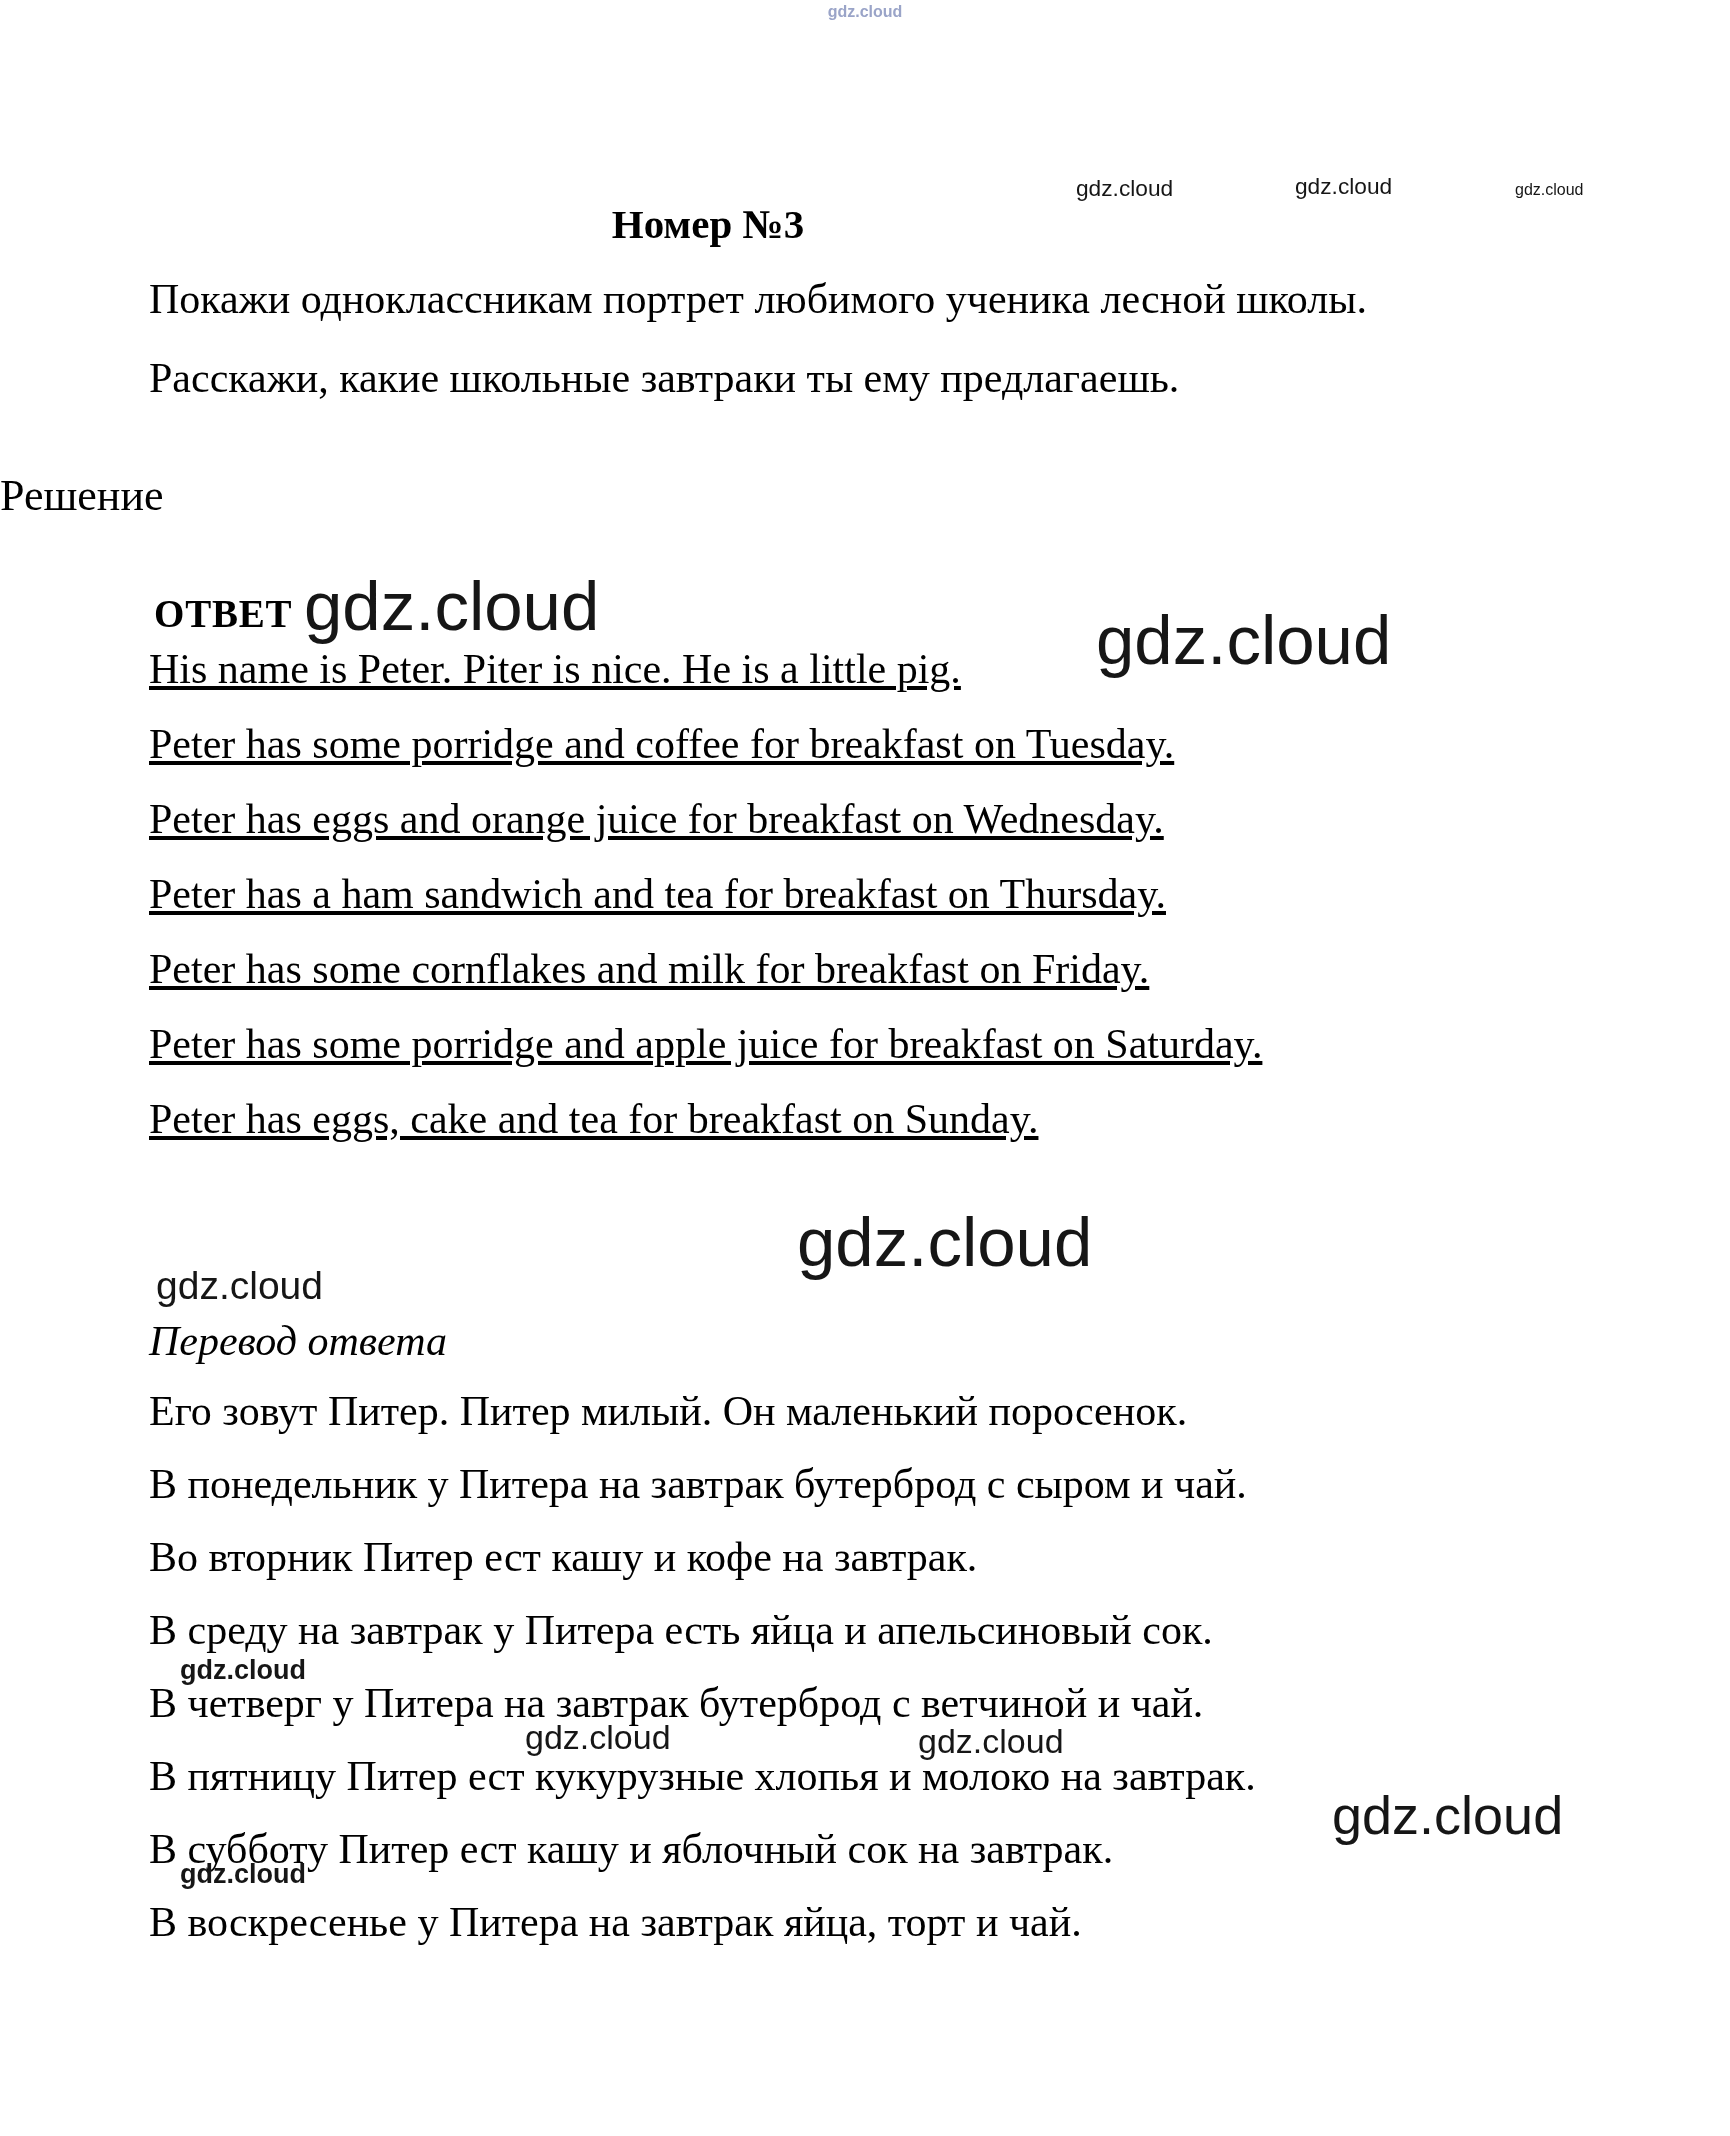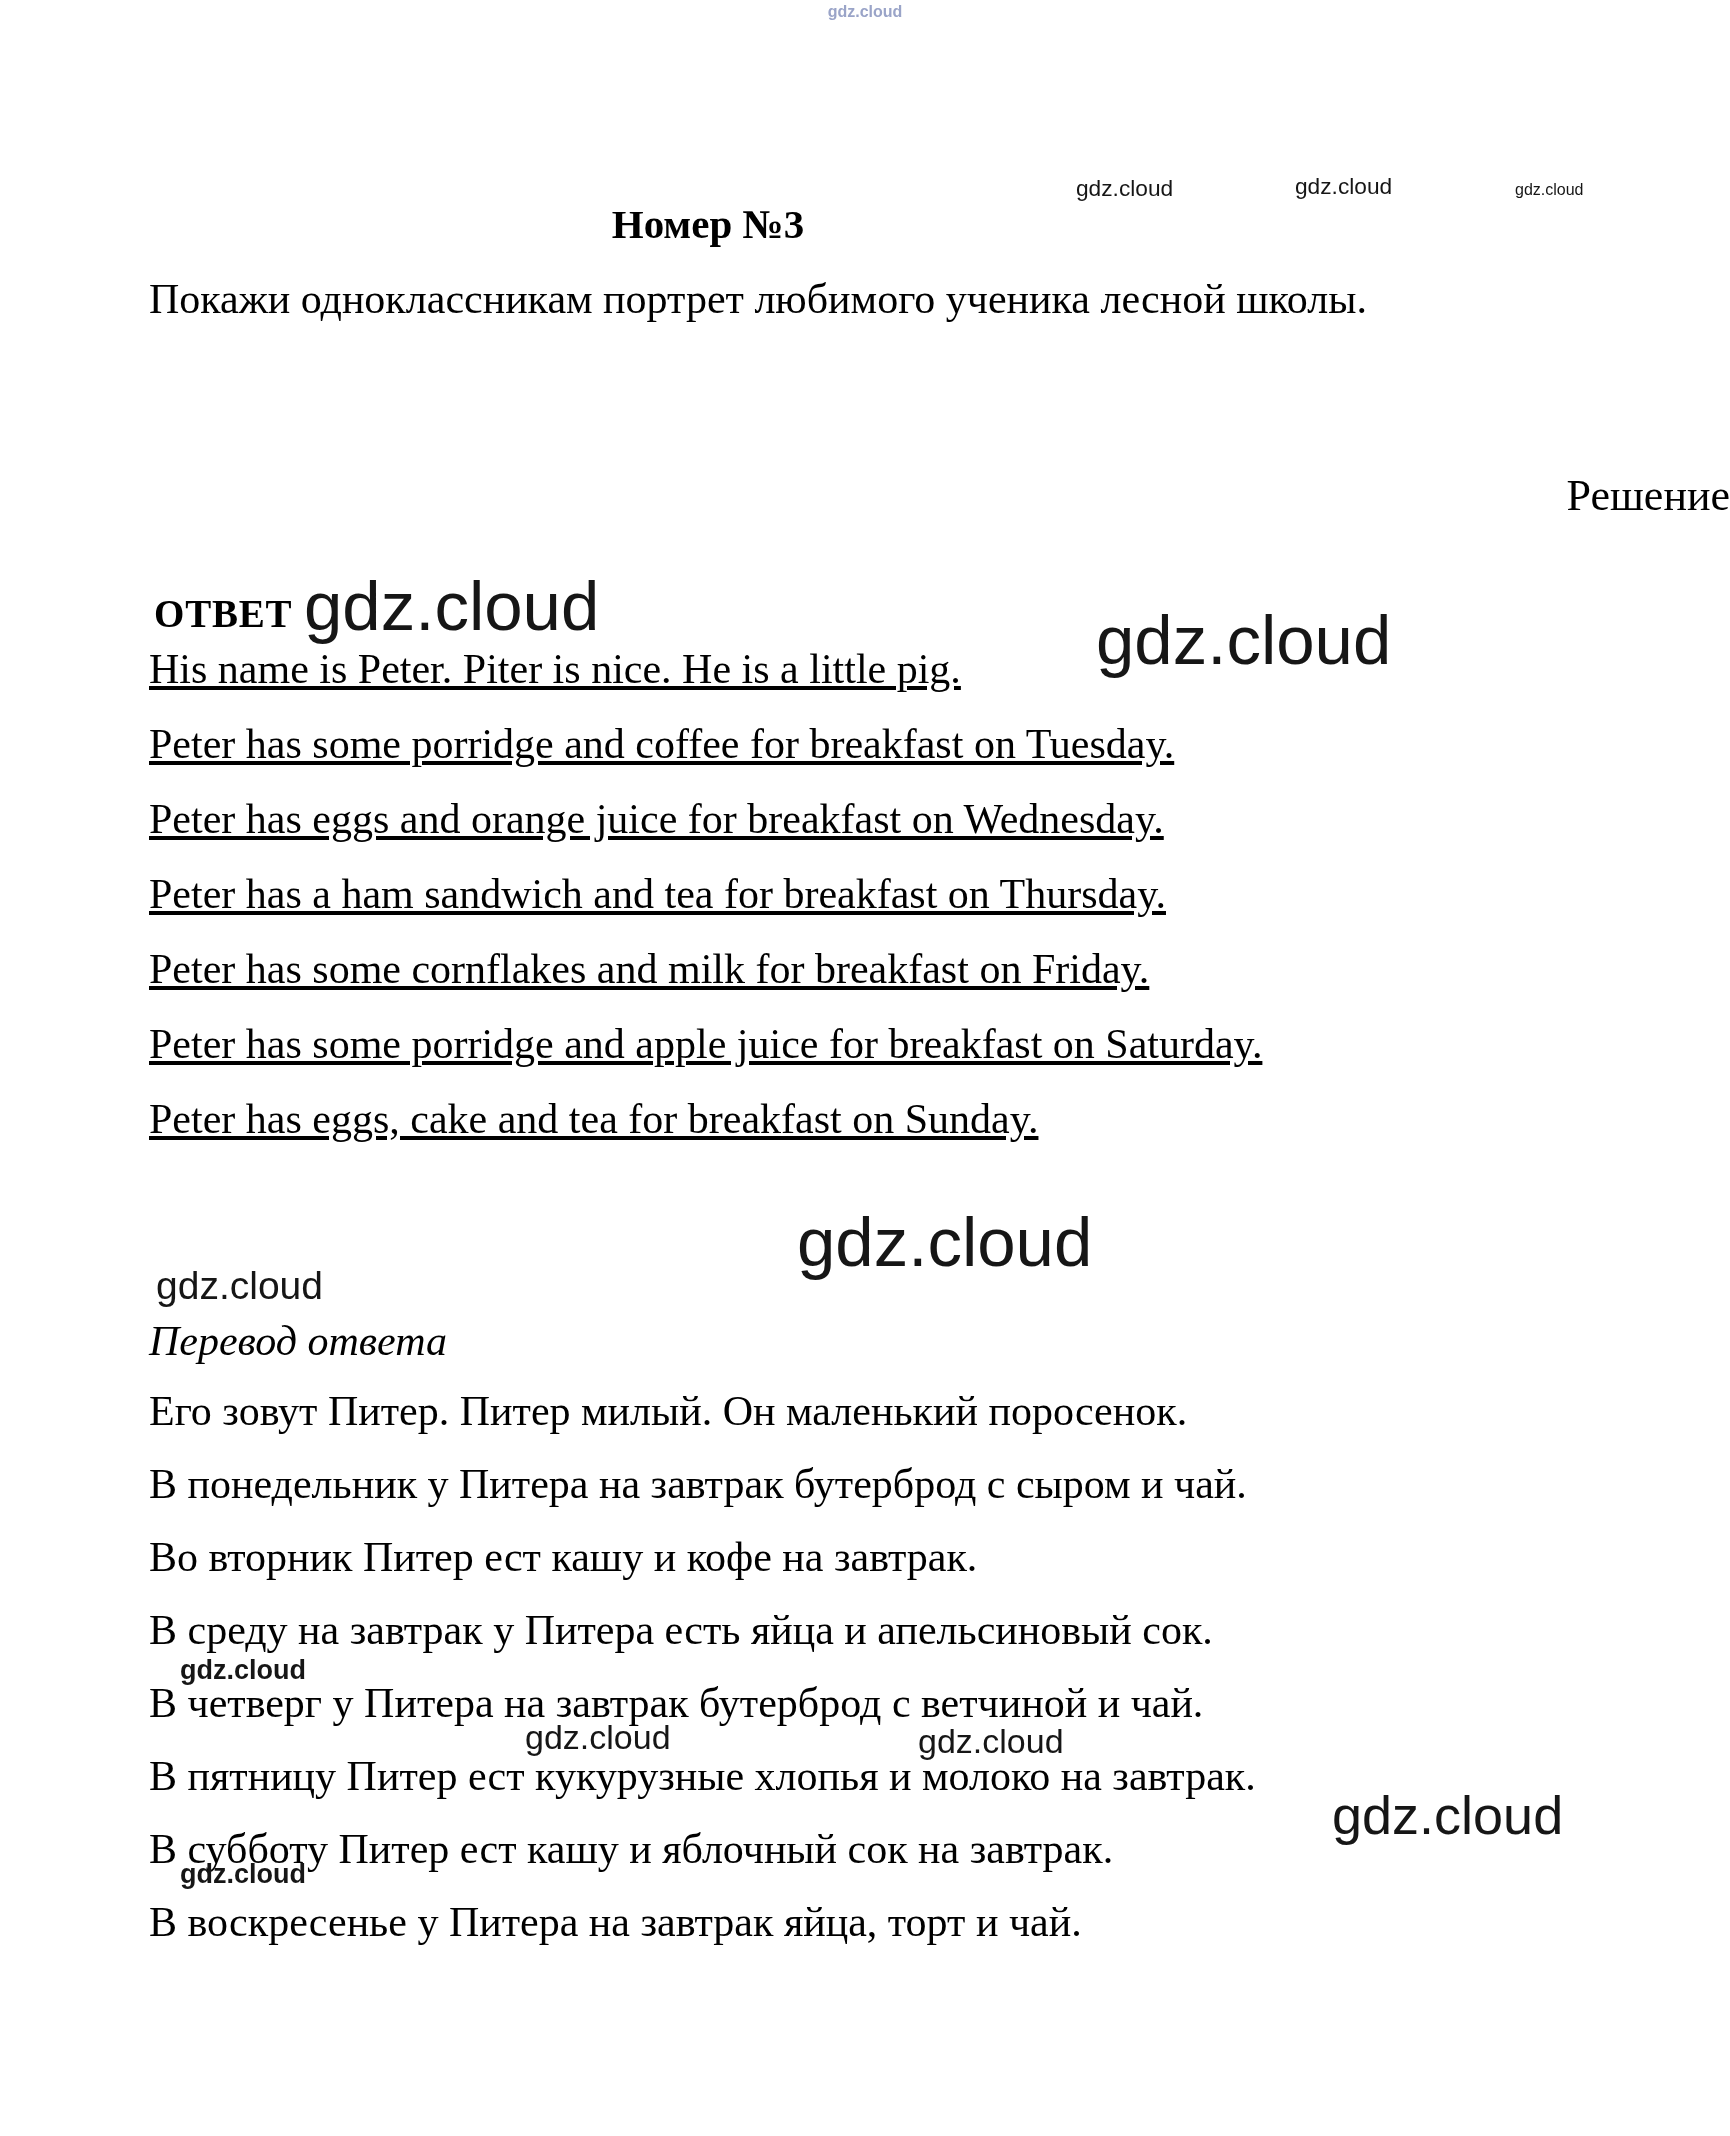--- a/index.html
+++ b/index.html
@@ -59,21 +59,21 @@
   .task-block p {
     margin: 0 0 34px 0;
     font-size: 42px;
     line-height: 45px;
   }
   .solution-heading {
     position: absolute;
     top: 470px;
     left: 0;
     width: 1730px;
-    text-align: right;
+    text-align: left;
     font-size: 44px;
   }
   .answer-label {
     position: absolute;
     top: 591px;
     left: 154px;
     font-size: 39px;
     font-weight: 700;
     letter-spacing: 0.8px;
   }
@@ -114,20 +114,21 @@
 
 <div class="wm wm-top">gdz.cloud</div>
 
 <h1 class="page-title">Номер №3</h1>
 <div class="wm wm-title-a">gdz.cloud</div>
 <div class="wm wm-title-b">gdz.cloud</div>
 <div class="wm wm-title-c">gdz.cloud</div>
 
 <div class="task-block">
   <p>Покажи одноклассникам портрет любимого ученика лесной школы.</p>
+  <p>Расскажи, какие школьные завтраки ты ему предлагаешь.</p>
 </div>
 
 <div class="solution-heading">Решение</div>
 
 <div class="answer-label">ОТВЕТ</div>
 <div class="wm wm-big-1">gdz.cloud</div>
 <div class="wm wm-big-2">gdz.cloud</div>
 
 <div class="answer-lines">
   <p>His name is Peter. Piter is nice. He is a little pig.</p>

